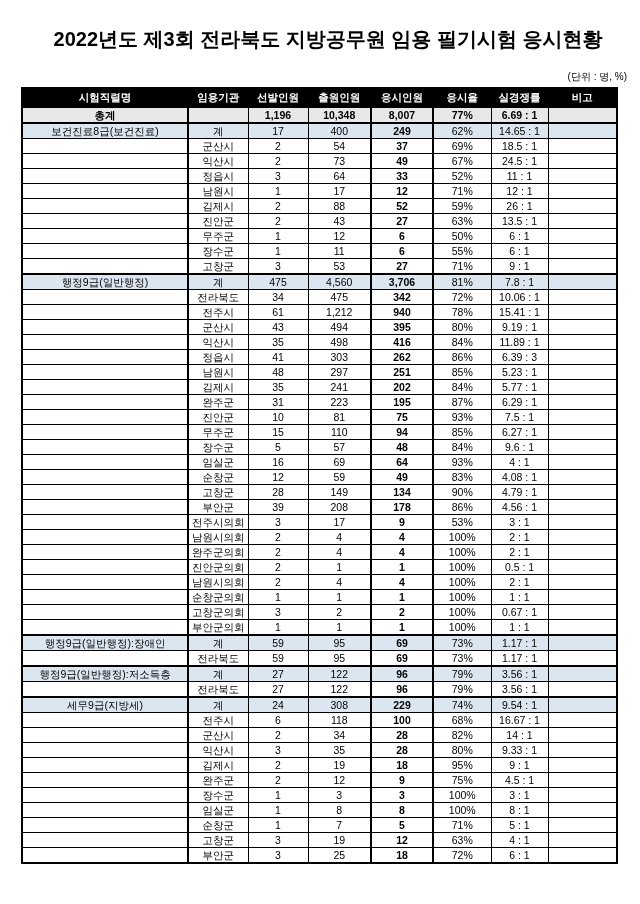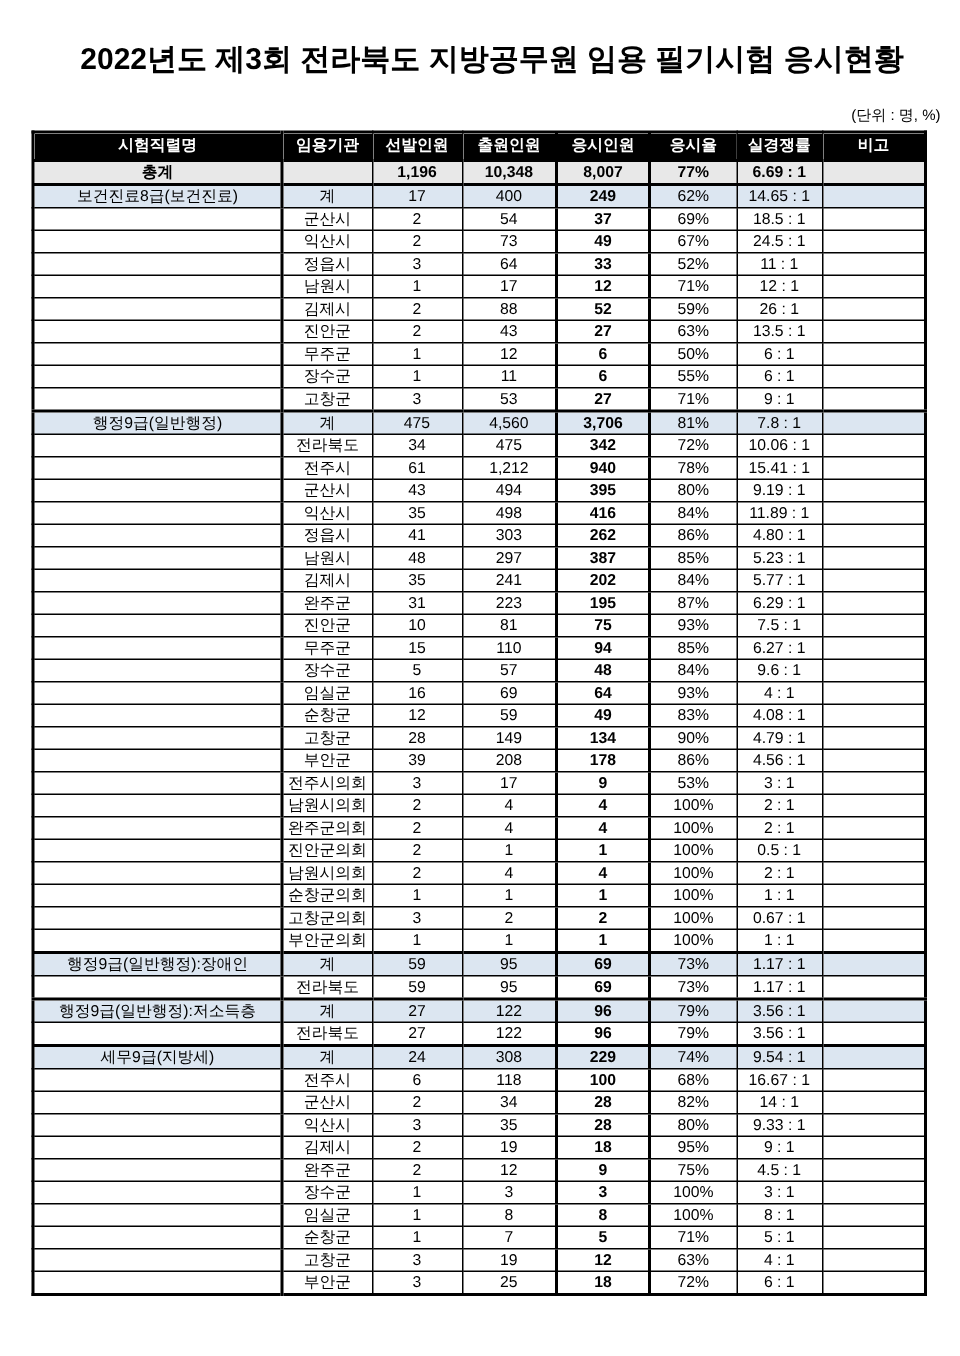--- a/index.html
+++ b/index.html
@@ -235,29 +235,29 @@
           <td class="c6">11.89 : 1</td>
           <td class="c7"></td>
         </tr>
         <tr>
           <td class="c0"></td>
           <td class="c1">정읍시</td>
           <td class="c2">41</td>
           <td class="c3">303</td>
           <td class="c4">262</td>
           <td class="c5">86%</td>
-          <td class="c6">4.80 : 1</td>
+          <td class="c6">6.39 : 3</td>
           <td class="c7"></td>
         </tr>
         <tr>
           <td class="c0"></td>
           <td class="c1">남원시</td>
           <td class="c2">48</td>
           <td class="c3">297</td>
-          <td class="c4">387</td>
+          <td class="c4">251</td>
           <td class="c5">85%</td>
           <td class="c6">5.23 : 1</td>
           <td class="c7"></td>
         </tr>
         <tr>
           <td class="c0"></td>
           <td class="c1">김제시</td>
           <td class="c2">35</td>
           <td class="c3">241</td>
           <td class="c4">202</td>

